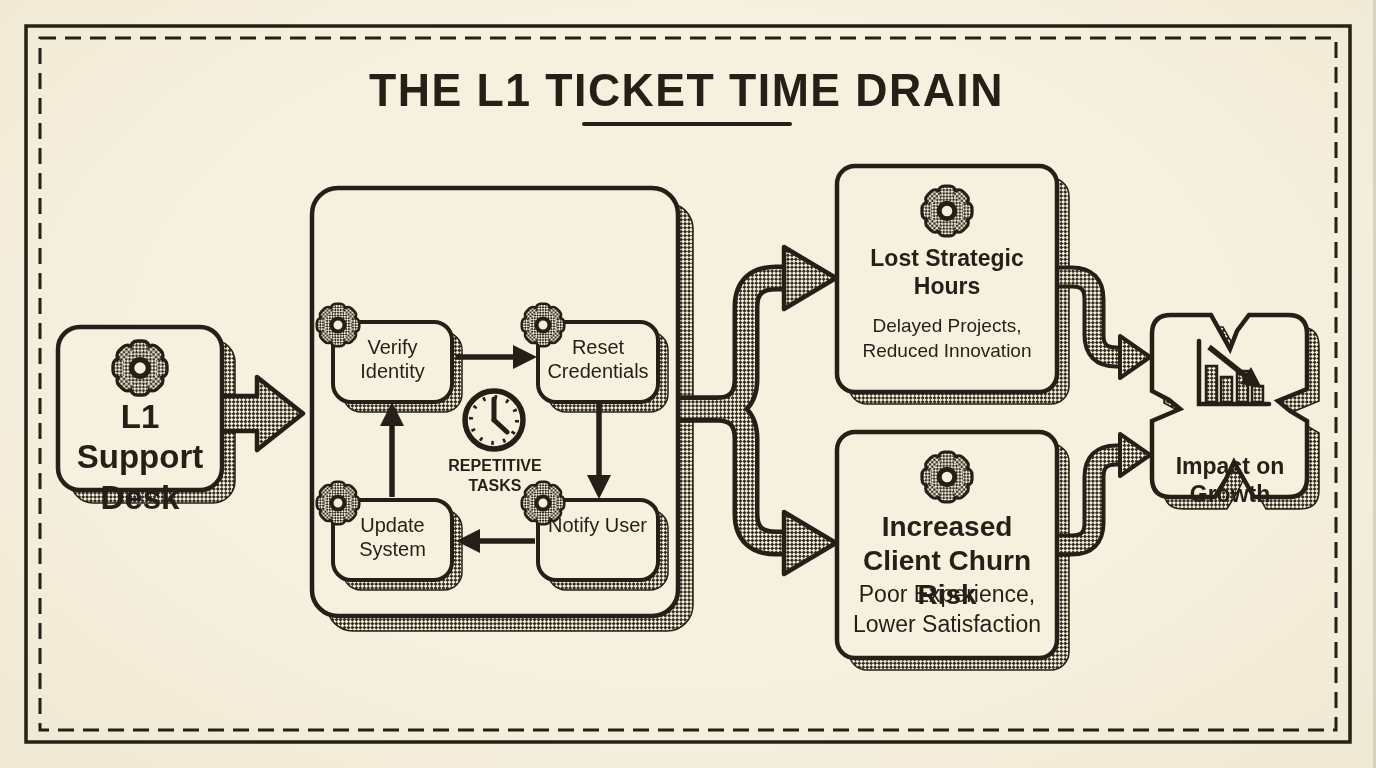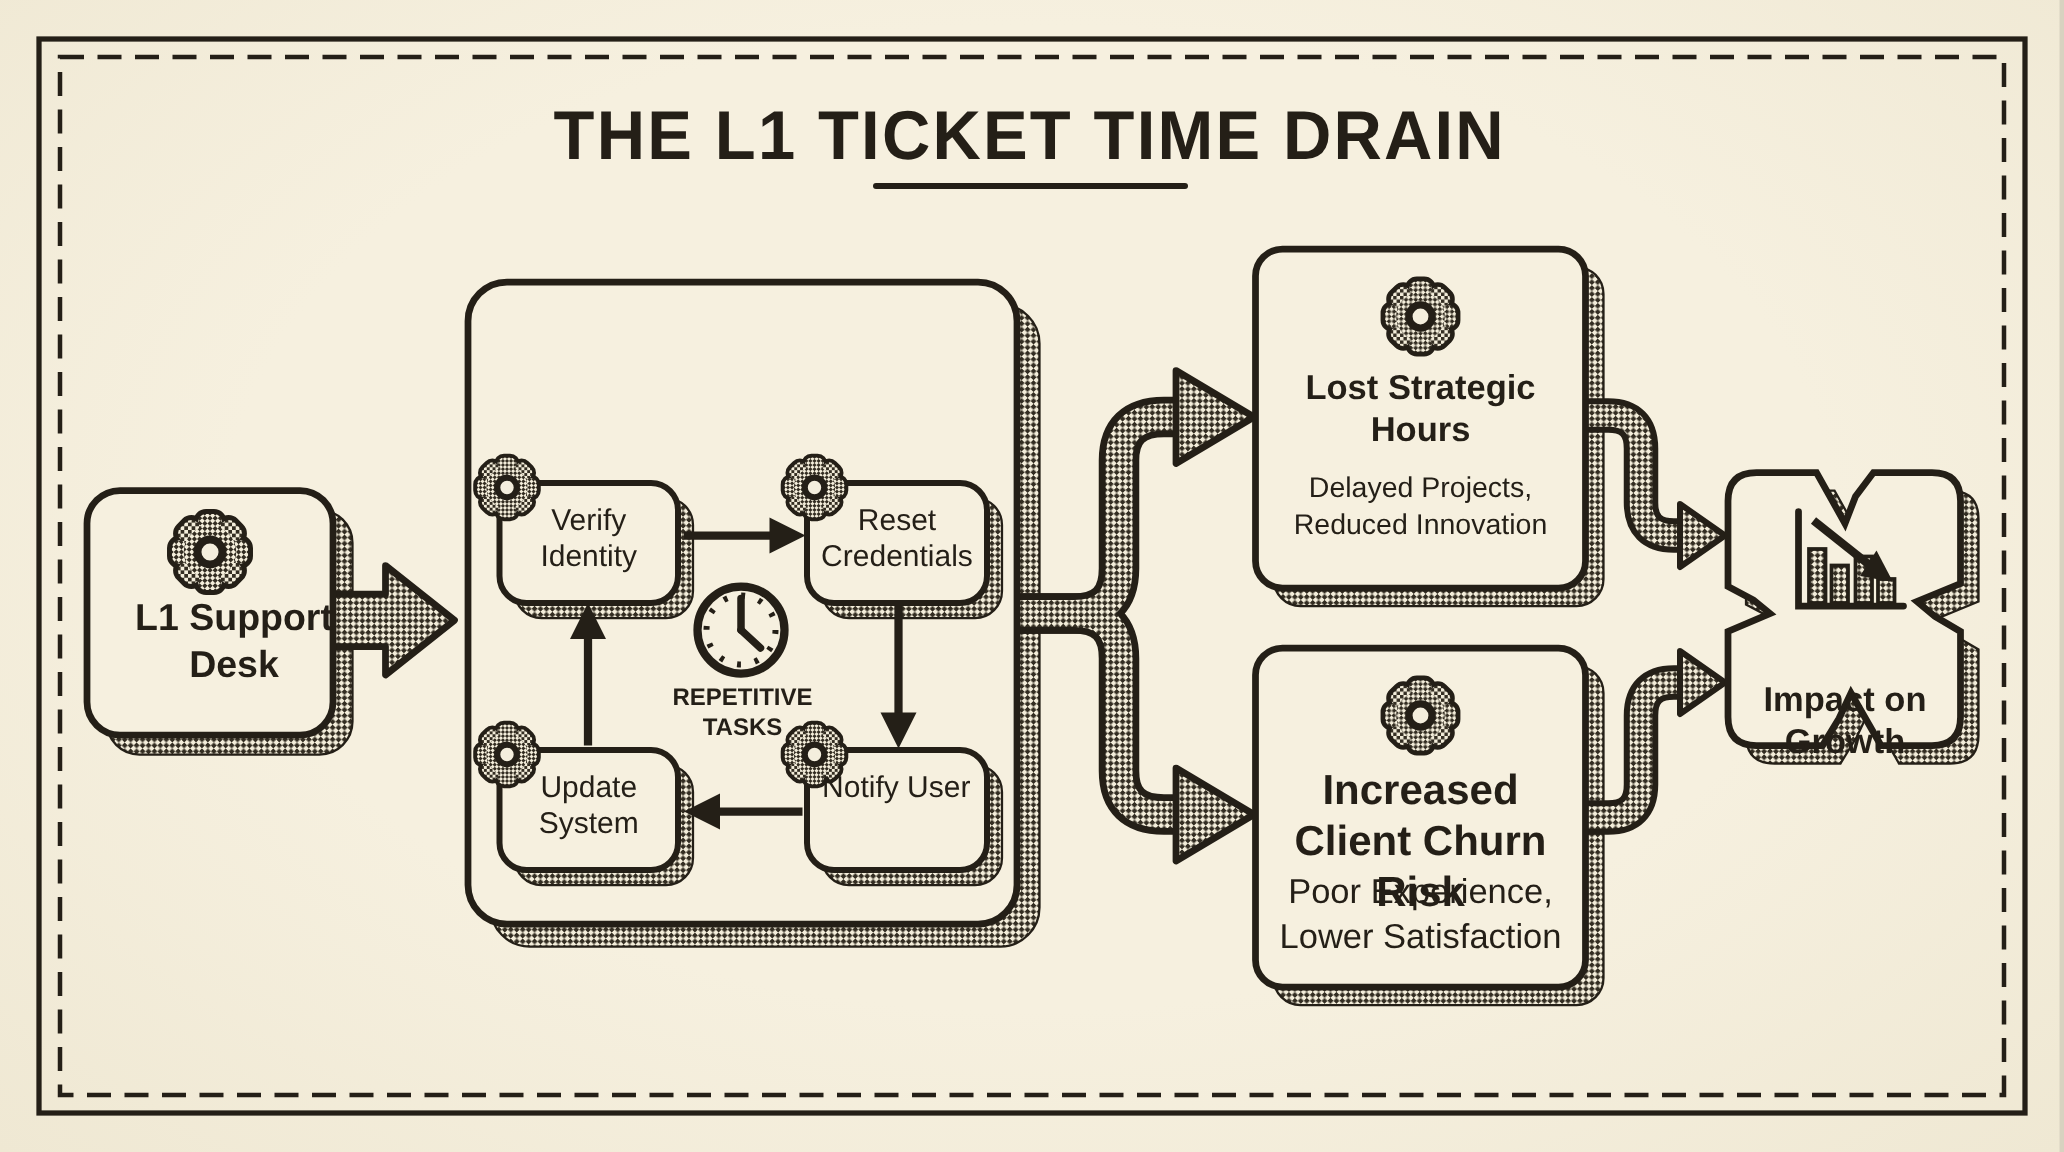--- a/index.html
+++ b/index.html
@@ -10,21 +10,21 @@
   }
   .stage svg{position:absolute;left:0;top:0;}
   .txt{position:absolute;text-align:center;line-height:1.22;color:#241f17;white-space:pre-line;}
   .title{
     top:62px;left:0;right:0;font-size:46px;font-weight:700;letter-spacing:1.5px;
     transform:scaleX(.97);
   }
   .underline{position:absolute;top:122px;left:50%;transform:translateX(-50%);
     width:210px;height:4px;background:#241f17;border-radius:2px;}
   .b{font-weight:700;}
-  .l1-label{left:74px;top:397px;width:164px;font-size:25px;}
+  .l1-label{left:58px;top:397px;width:164px;font-size:33px;}
   .proc-title{left:320px;top:208px;width:350px;font-size:27px;line-height:1.25;}
   .step{font-size:20px;font-weight:400;}
   .verify{left:333px;top:335px;width:119px;}
   .reset{left:538px;top:335px;width:120px;}
   .update{left:333px;top:513px;width:119px;}
   .notify{left:538px;top:513px;width:119px;}
   .repet{left:430px;top:456px;width:130px;font-size:16px;line-height:1.25;}
   .lost-title{left:845px;top:244px;width:204px;font-size:23px;}
   .lost-sub{left:845px;top:314px;width:204px;font-size:19px;font-weight:400;line-height:1.3;}
   .churn-title{left:845px;top:510px;width:204px;font-size:28px;}

